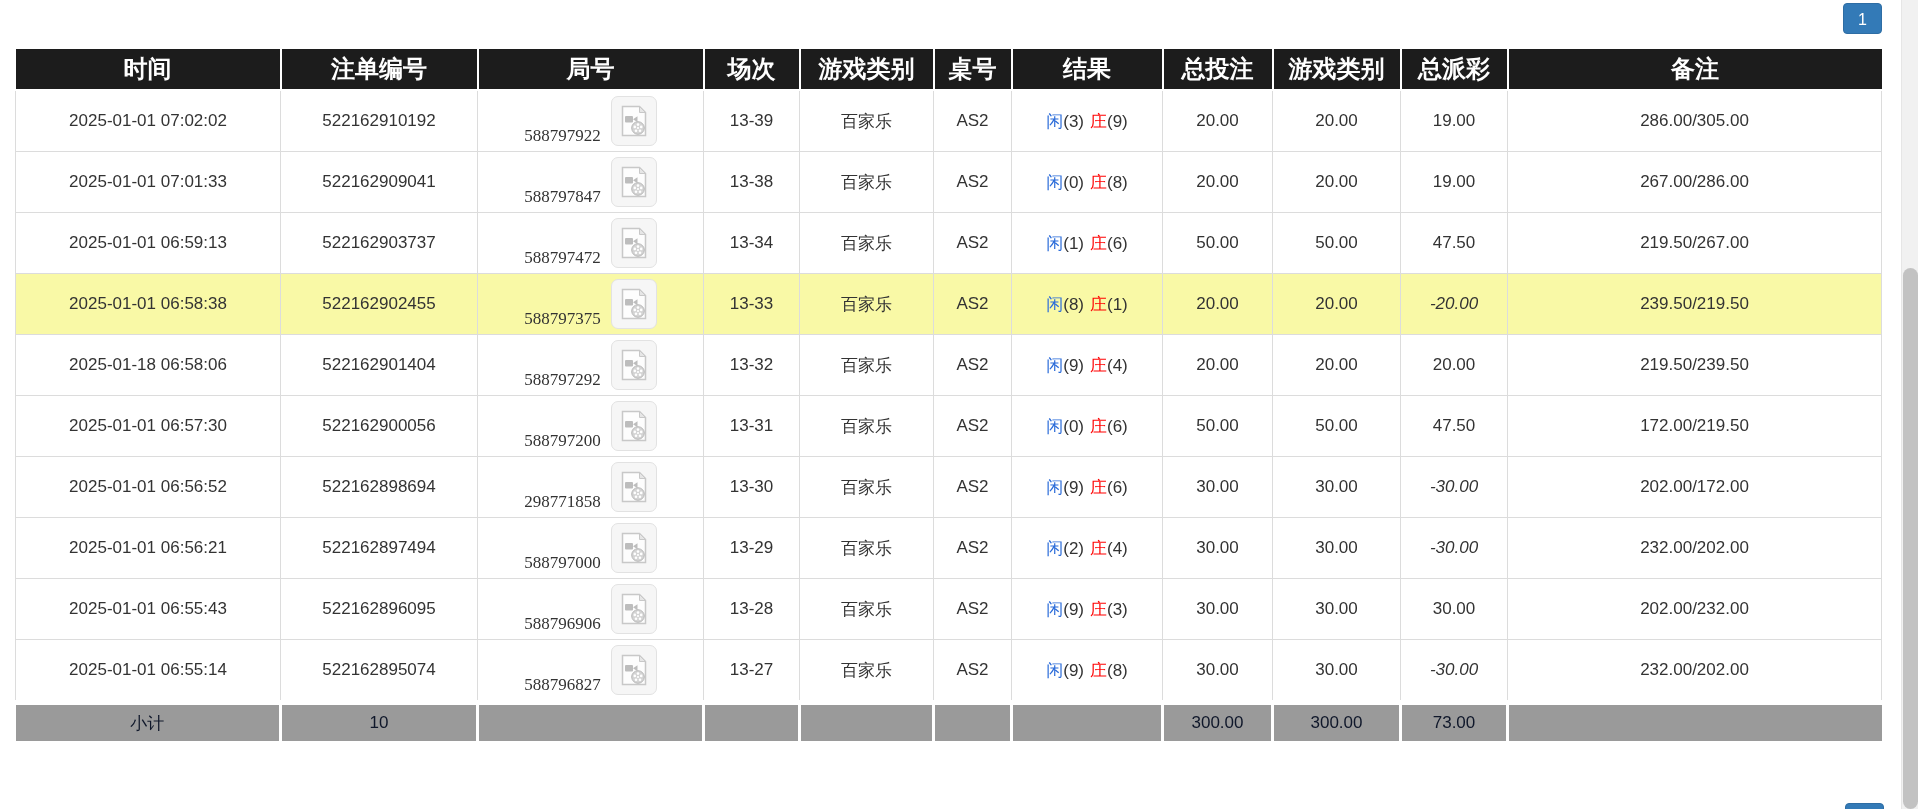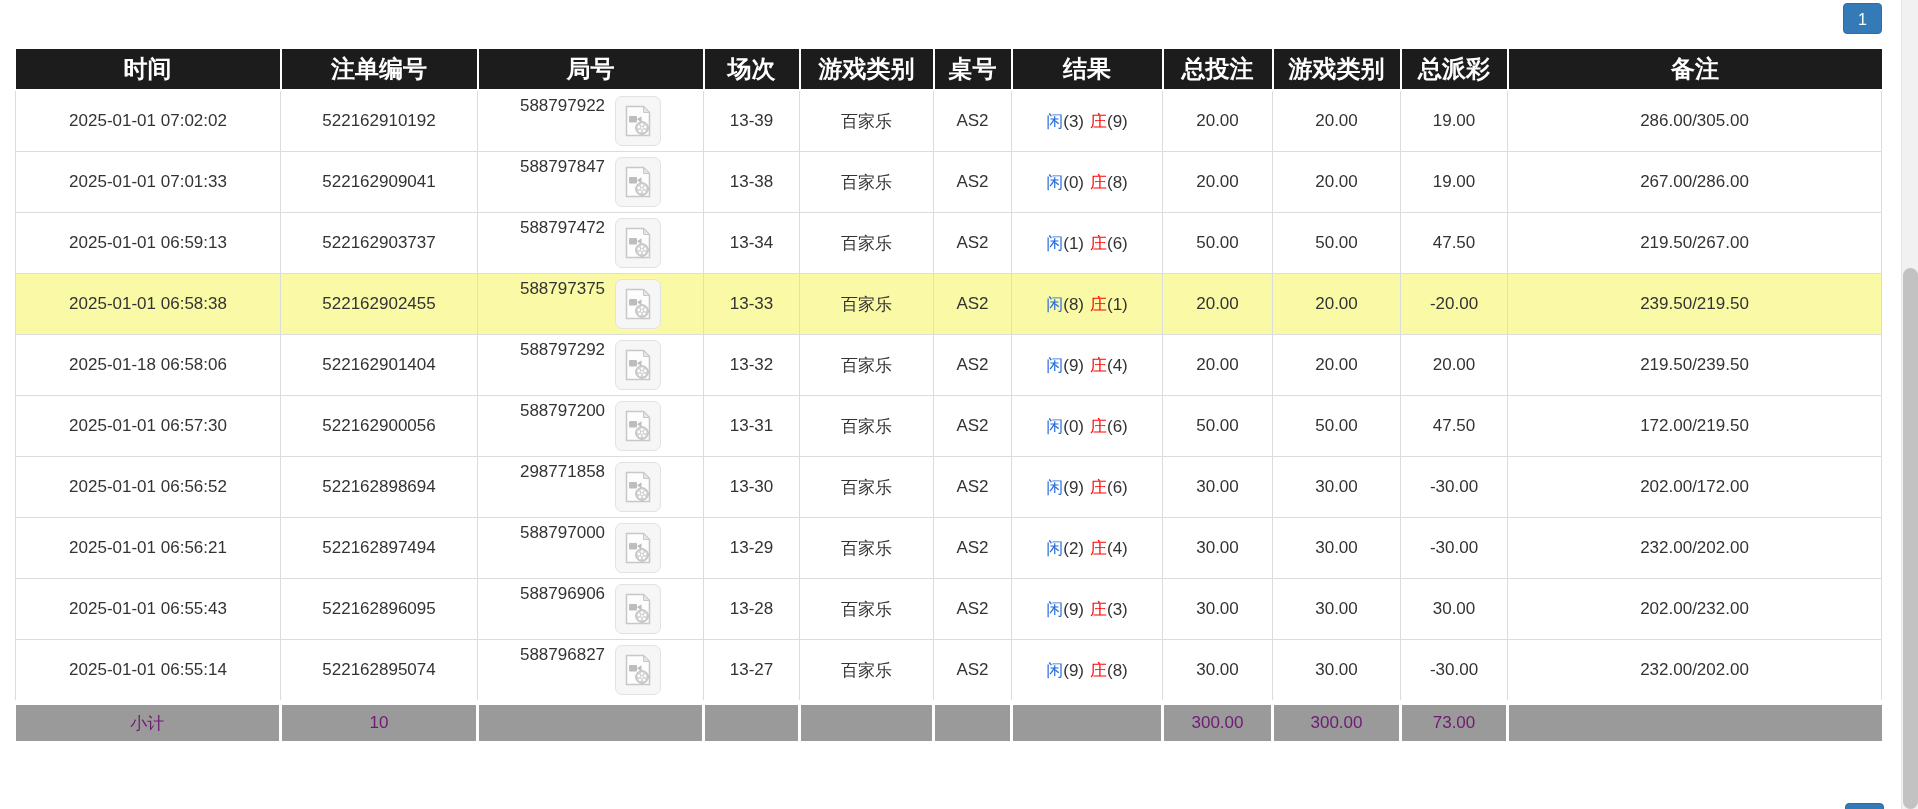--- a/index.html
+++ b/index.html
@@ -26,31 +26,31 @@
   }
   thead th:first-child{border-left:none;}
   thead th:last-child{border-right:none;margin-left:44px;}
   tbody.data td{
     background:#fff;height:60px;border:1px solid #dcdcdc;
     font-size:17px;color:#333;text-align:center;vertical-align:middle;
     padding:0 4px;overflow:hidden;white-space:nowrap;
   }
   tbody.data tr.hl td{background:#f9f9a6;}
   td.blue{color:#2b6cd9;}
-  td.neg{color:#ff0000;}
+  td.neg{color:#ff0000;font-style:italic;}
   .xian{color:#2b6cd9;}
   .zhuang{color:#ff0000;margin-left:6px;}
   .plain{color:#333;}
-  .round-wrap{display:inline-flex;align-items:flex-start;justify-content:center;gap:10px;}
+  .round-wrap{display:inline-flex;align-items:flex-end;justify-content:center;gap:10px;font-family:Liberation Serif, serif;}
   .video-btn{
     width:46px;height:50px;background:#f6f6f6;border:1px solid #e2e2e2;border-radius:7px;
     display:inline-flex;align-items:center;justify-content:center;cursor:pointer;padding:0;
   }
   tbody.summary td{
-    background:#9a9a9a;color:#701a75;height:36px;font-size:17px;text-align:center;
+    background:#9a9a9a;color:#0f172a;height:36px;font-size:17px;text-align:center;
     vertical-align:middle;border:3px solid #fff;padding:0 4px;
   }
   tbody.summary tr:first-child td{border-top:5px solid #fff;}
   tbody.summary td:first-child{border-left:none;}
   tbody.summary td:last-child{border-right:none;}
   .scroll-track{
     position:absolute;right:0;top:0;width:17px;height:809px;
     background:#f1f1f1;border-left:1px solid #e6e6e6;box-sizing:border-box;
   }
   .scroll-thumb{

